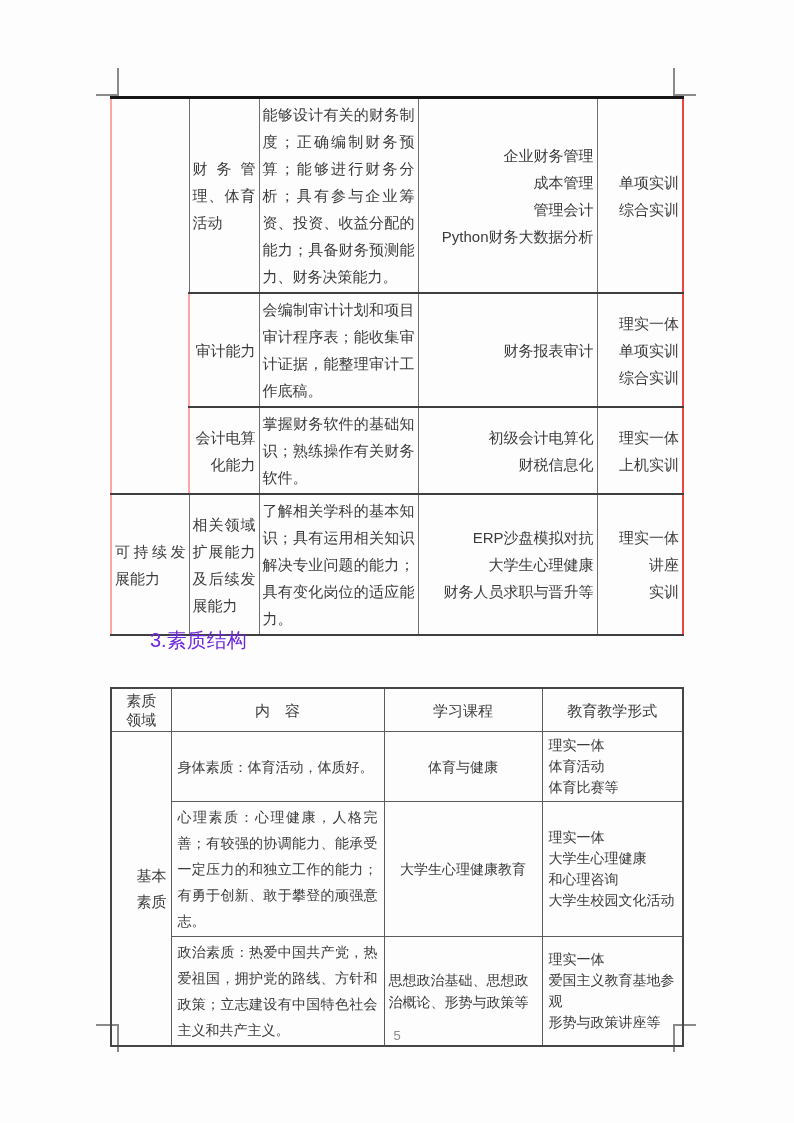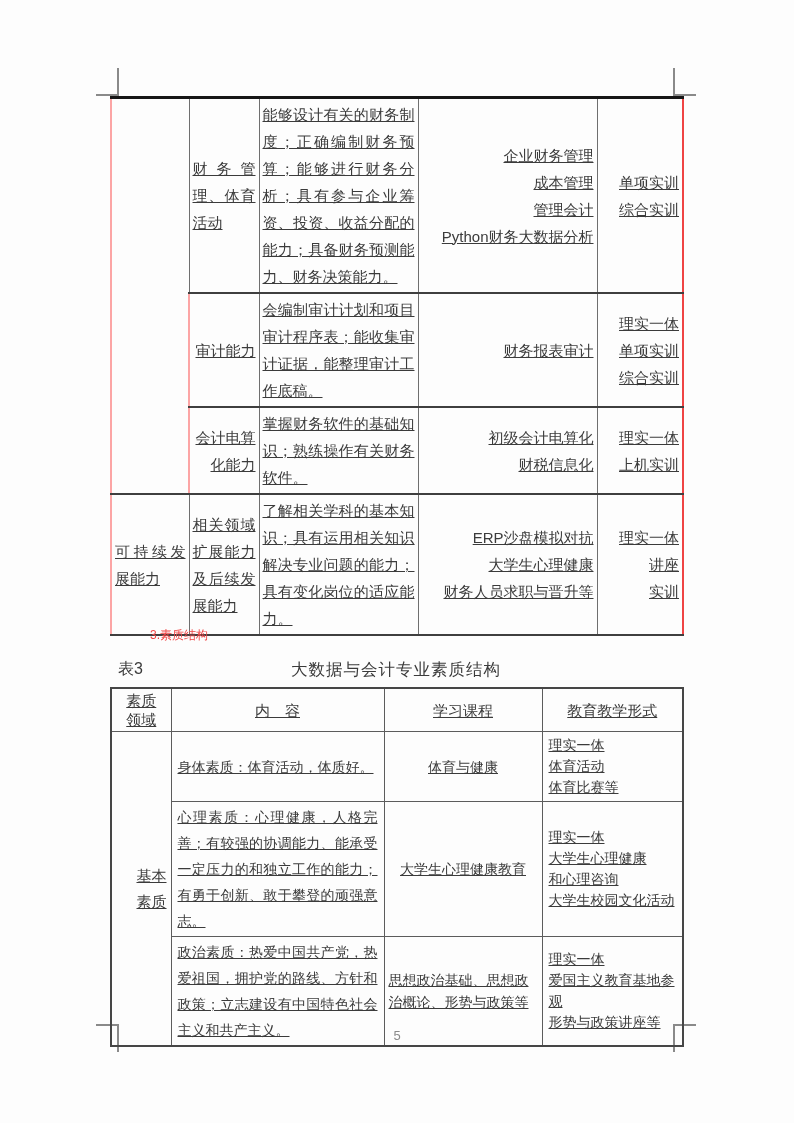--- a/index.html
+++ b/index.html
@@ -11,21 +11,21 @@
     color:#3b3b3b;
   }
   
   .cropmark { position:absolute; width:23px; height:28px; }
   .cm-tl { left:96px;  top:68px;    border-right:2px solid #8a8a8a; border-bottom:2px solid #8a8a8a; }
   .cm-tr { left:673px; top:68px;    border-left:2px solid #8a8a8a;  border-bottom:2px solid #8a8a8a; }
   .cm-bl { left:96px;  top:1024px;  border-right:2px solid #8a8a8a; border-top:2px solid #8a8a8a; }
   .cm-br { left:673px; top:1024px;  border-left:2px solid #8a8a8a;  border-top:2px solid #8a8a8a; }
 
   table { border-collapse:collapse; table-layout:fixed; }
-  td, th { font-weight:normal; overflow:hidden;text-decoration:underline; }
+  td, th { font-weight:normal; overflow:hidden; }
 
   
   .t1 { position:absolute; left:110px; top:96px; width:572px;
         border-top:3px solid #161616; font-size:15px; }
   .t1 td {
     border:2px solid #3f3f3f;
     border-left:1px solid #6f6f6f; border-right:1px solid #6f6f6f;
     vertical-align:middle; line-height:27px; padding:2px 3px;
   }
   .t1 td:first-child { border-left:2px solid #fca5a5; }
@@ -40,21 +40,21 @@
   .t2 .forms { line-height:21px; text-align:left; padding:3px 6px; }
   .t2 .course { text-align:center; line-height:22px;margin-left:42px; }
 
   .jc  { text-align:justify; }
   .ct  { text-align:right; }
   .pre { white-space:pre-line; }
   .va-top { vertical-align:top; padding-top:8px; }
   .lh29 { line-height:29px; }
   .lh30 { line-height:30px; }
 
-  .heading  { position:absolute; left:150px; top:627px; font-size:12px; color:#ef4444; }
+  .heading  { position:absolute; left:150px; top:627px; font-size:20px; color:#6d28d9; }
   .caption  { position:absolute; left:110px; top:659px; width:572px; height:22px; }
   .cap-label{ position:absolute; left:8px; top:0; font-size:16px; }
   .cap-title{ position:absolute; left:0; right:0; top:0; text-align:center; font-size:16.5px; letter-spacing:1px; }
   .pagenum  { position:absolute; left:0; top:1028px; width:794px;
               text-align:center; font-size:13px; color:#8a8a8a; }
 </style>
 </head>
 <body>
 
 <div class="page">
@@ -109,24 +109,20 @@
 财务人员求职与晋升等</td>
         <td class="ct pre lh30">理实一体
 讲座
 实训</td>
       </tr>
     </tbody>
   </table>
 
   <div class="heading">3.素质结构</div>
 
-  <div class="caption">
-    <span class="cap-label">表3</span>
-    <span class="cap-title">大数据与会计专业素质结构</span>
-  </div>
 
   <table class="t2">
     <colgroup>
       <col style="width:60px">
         <col style="width:213px">
         <col style="width:158px">
         <col style="width:141px">
     </colgroup>
     <tbody>
       <tr style="height:37px">

